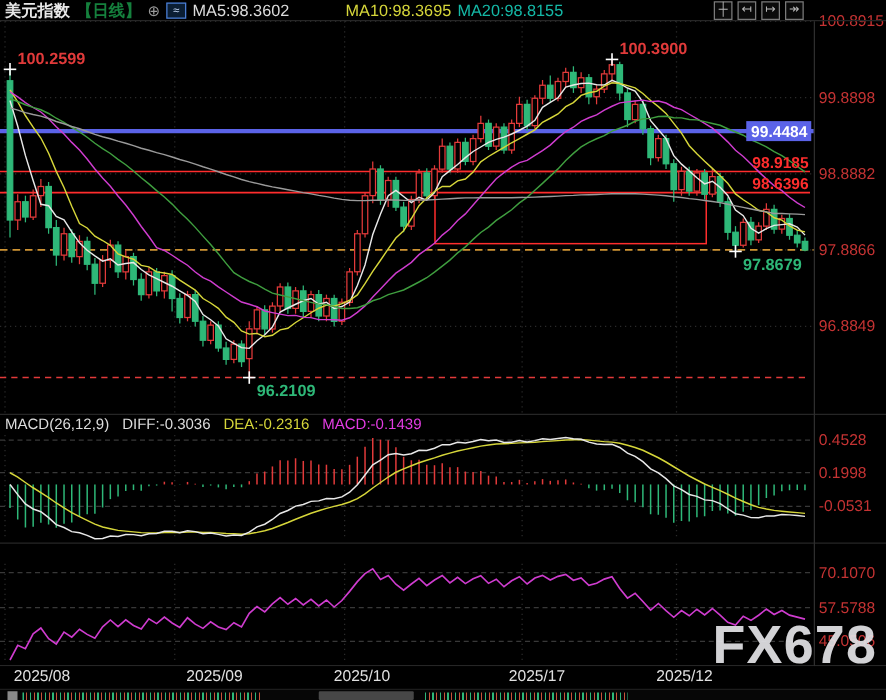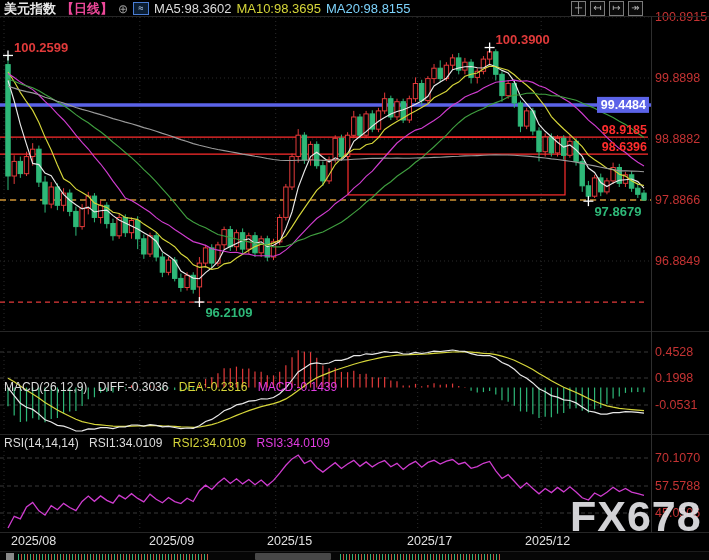--- a/index.html
+++ b/index.html
@@ -2,33 +2,33 @@
 <html><head>
 <meta charset="utf-8">
 <style>
   html,body{margin:0;padding:0;background:#000;}
   #app{position:relative;width:709px;height:560px;background:#000;overflow:hidden;
        font-family:"Liberation Sans",sans-serif;}
   svg text{font-family:"Liberation Sans",sans-serif;}
   .hdr{position:absolute;top:0;left:0;height:17px;width:709px;display:flex;align-items:center;
        gap:5px;padding-left:4px;font-size:13px;color:#dcdcdc;white-space:nowrap;z-index:5;}
   .sym{font-weight:bold;color:#e8e8e8;text-align:center;}
-  .per{color:#ec4899;font-weight:bold;}
+  .per{color:#15803d;font-weight:bold;}
   .plus{color:#9a9a9a;font-size:12px;}
   .thumb{display:inline-block;width:14px;height:11px;border:1px solid #4a7dd4;background:#0b1e33;
          color:#cfe2ff;font-size:9px;line-height:10px;text-align:center;}
-  .ma10{color:#d6d63a;}
-  .ma20{color:#7dd3fc;}
+  .ma10{color:#d6d63a;margin-left:40px;}
+  .ma20{color:#14b8a6;}
   .toolbar{position:absolute;top:1px;left:571px;display:flex;gap:4px;z-index:6;}
   .ticon{width:13px;height:13px;border:1px solid #7a7a7a;color:#b5b5b5;font-size:10px;
          line-height:12px;text-align:center;background:#0a0a0a;}
   .legend{position:absolute;left:4px;font-size:12px;white-space:nowrap;z-index:5;}
   .legend span{margin-right:7px;}
   .lw{color:#dcdcdc;} .ly{color:#d6d63a;} .lm{color:#e23ce2;}
-  .legend.m{top:332px;margin-top:48px;} .legend.r{top:436px;}
+  .legend.m{top:332px;} .legend.r{top:436px;}
   .xaxis{position:absolute;top:533px;left:0;width:709px;height:18px;z-index:5;}
   .xaxis span{position:absolute;top:1px;font-size:12.5px;color:#e0e0e0;font-weight:500;}
   .wm{position:absolute;left:570px;top:492px;font-size:43px;font-weight:bold;color:#e4e4e8;
       opacity:0.92;z-index:7;letter-spacing:1px;}
   .strip{position:absolute;top:551px;left:0;width:709px;height:9px;background:#060606;
          border-top:1px solid #1c1c1c;z-index:5;}
   .seg{position:absolute;}
   .handle{left:255px;top:1px;width:76px;height:7px;background:#474747;border-radius:1px;}
   .ticks{top:2px;height:6px;background:repeating-linear-gradient(90deg,#2eb878 0 1px,
          transparent 1px 3px,#c8553a 3px 4px,transparent 4px 6px);}
@@ -463,31 +463,25 @@
       </g>
     </svg>
 
   <div class="legend m">
     <span class="lw">MACD(26,12,9)</span>
     <span class="lw">DIFF:-0.3036</span>
     <span class="ly">DEA:-0.2316</span>
     <span class="lm">MACD:-0.1439</span>
   </div>
 
-  <div class="legend r">
-    <span class="lw">RSI(14,14,14)</span>
-    <span class="lw">RSI1:34.0109</span>
-    <span class="ly">RSI2:34.0109</span>
-    <span class="lm">RSI3:34.0109</span>
-  </div>
 
   <div class="xaxis">
     <span style="left:11px">2025/08</span>
     <span style="left:149px">2025/09</span>
-    <span style="left:267px">2025/15</span>
+    <span style="left:267px">2025/10</span>
     <span style="left:407px">2025/17</span>
     <span style="left:525px">2025/12</span>
   </div>
 
   <div class="wm">FX678</div>
 
   <div class="strip">
     <div class="seg t3"></div>
     <div class="seg ticks t1"></div>
     <div class="seg handle"></div>

